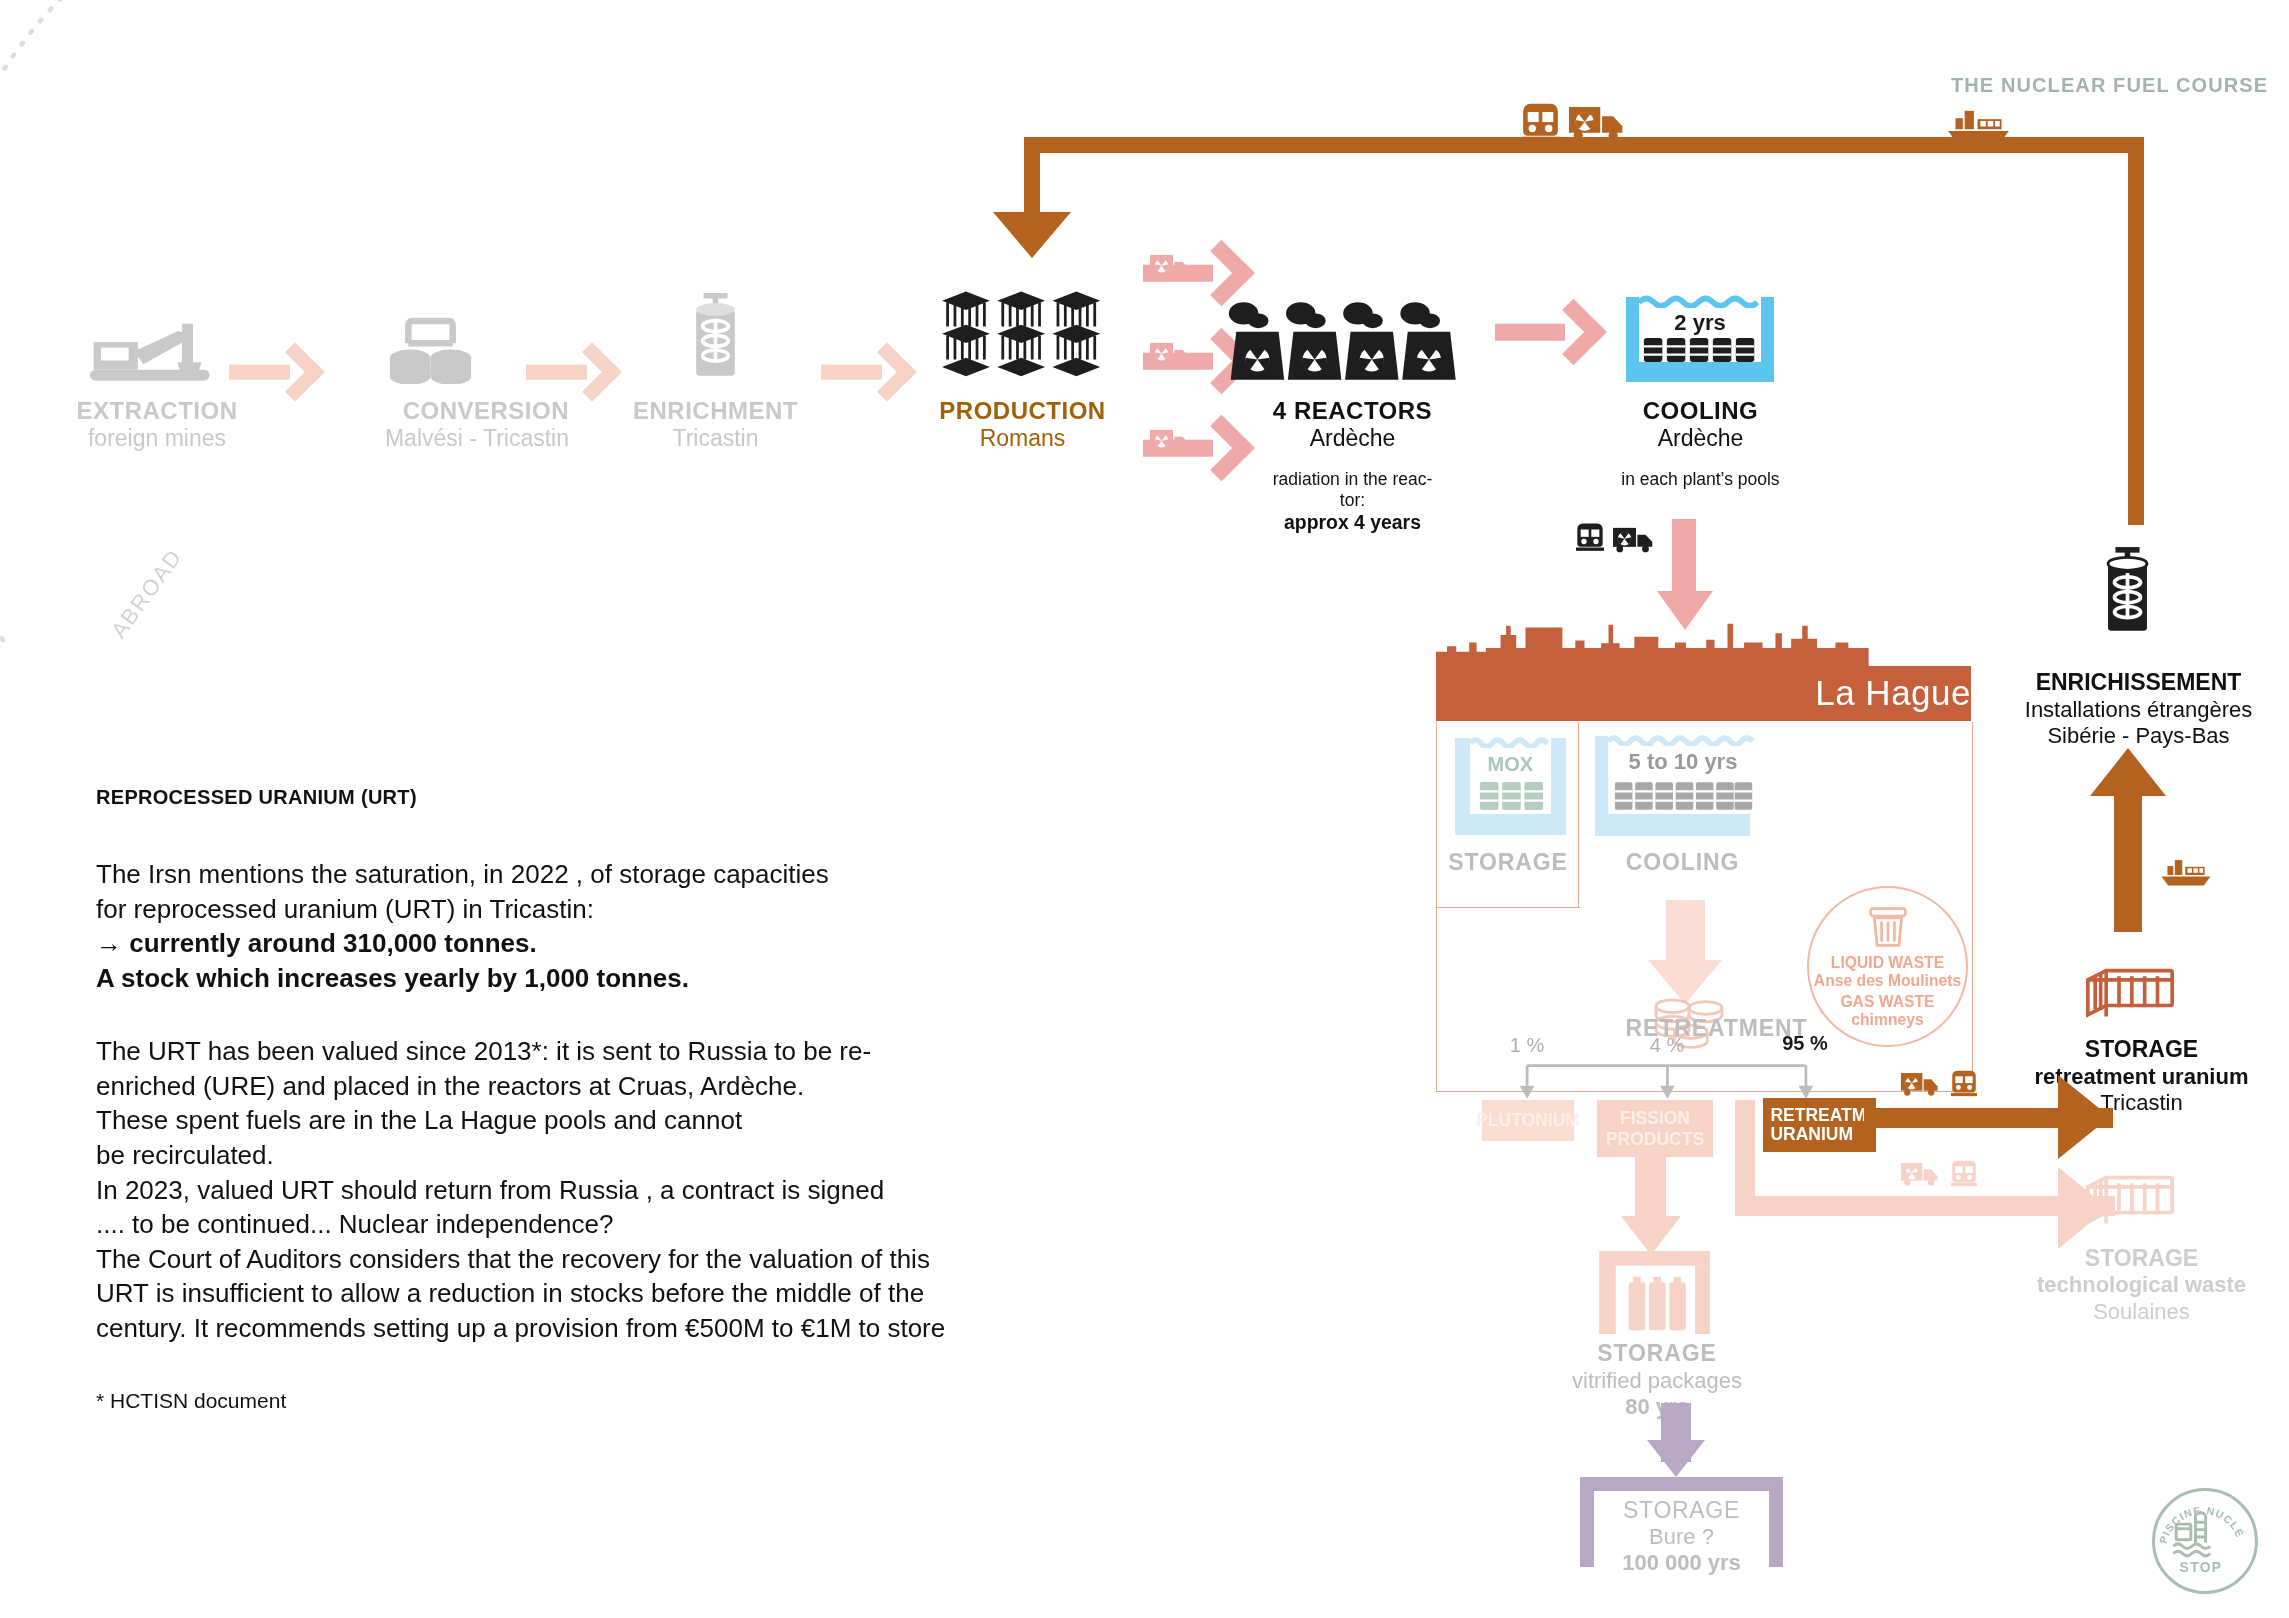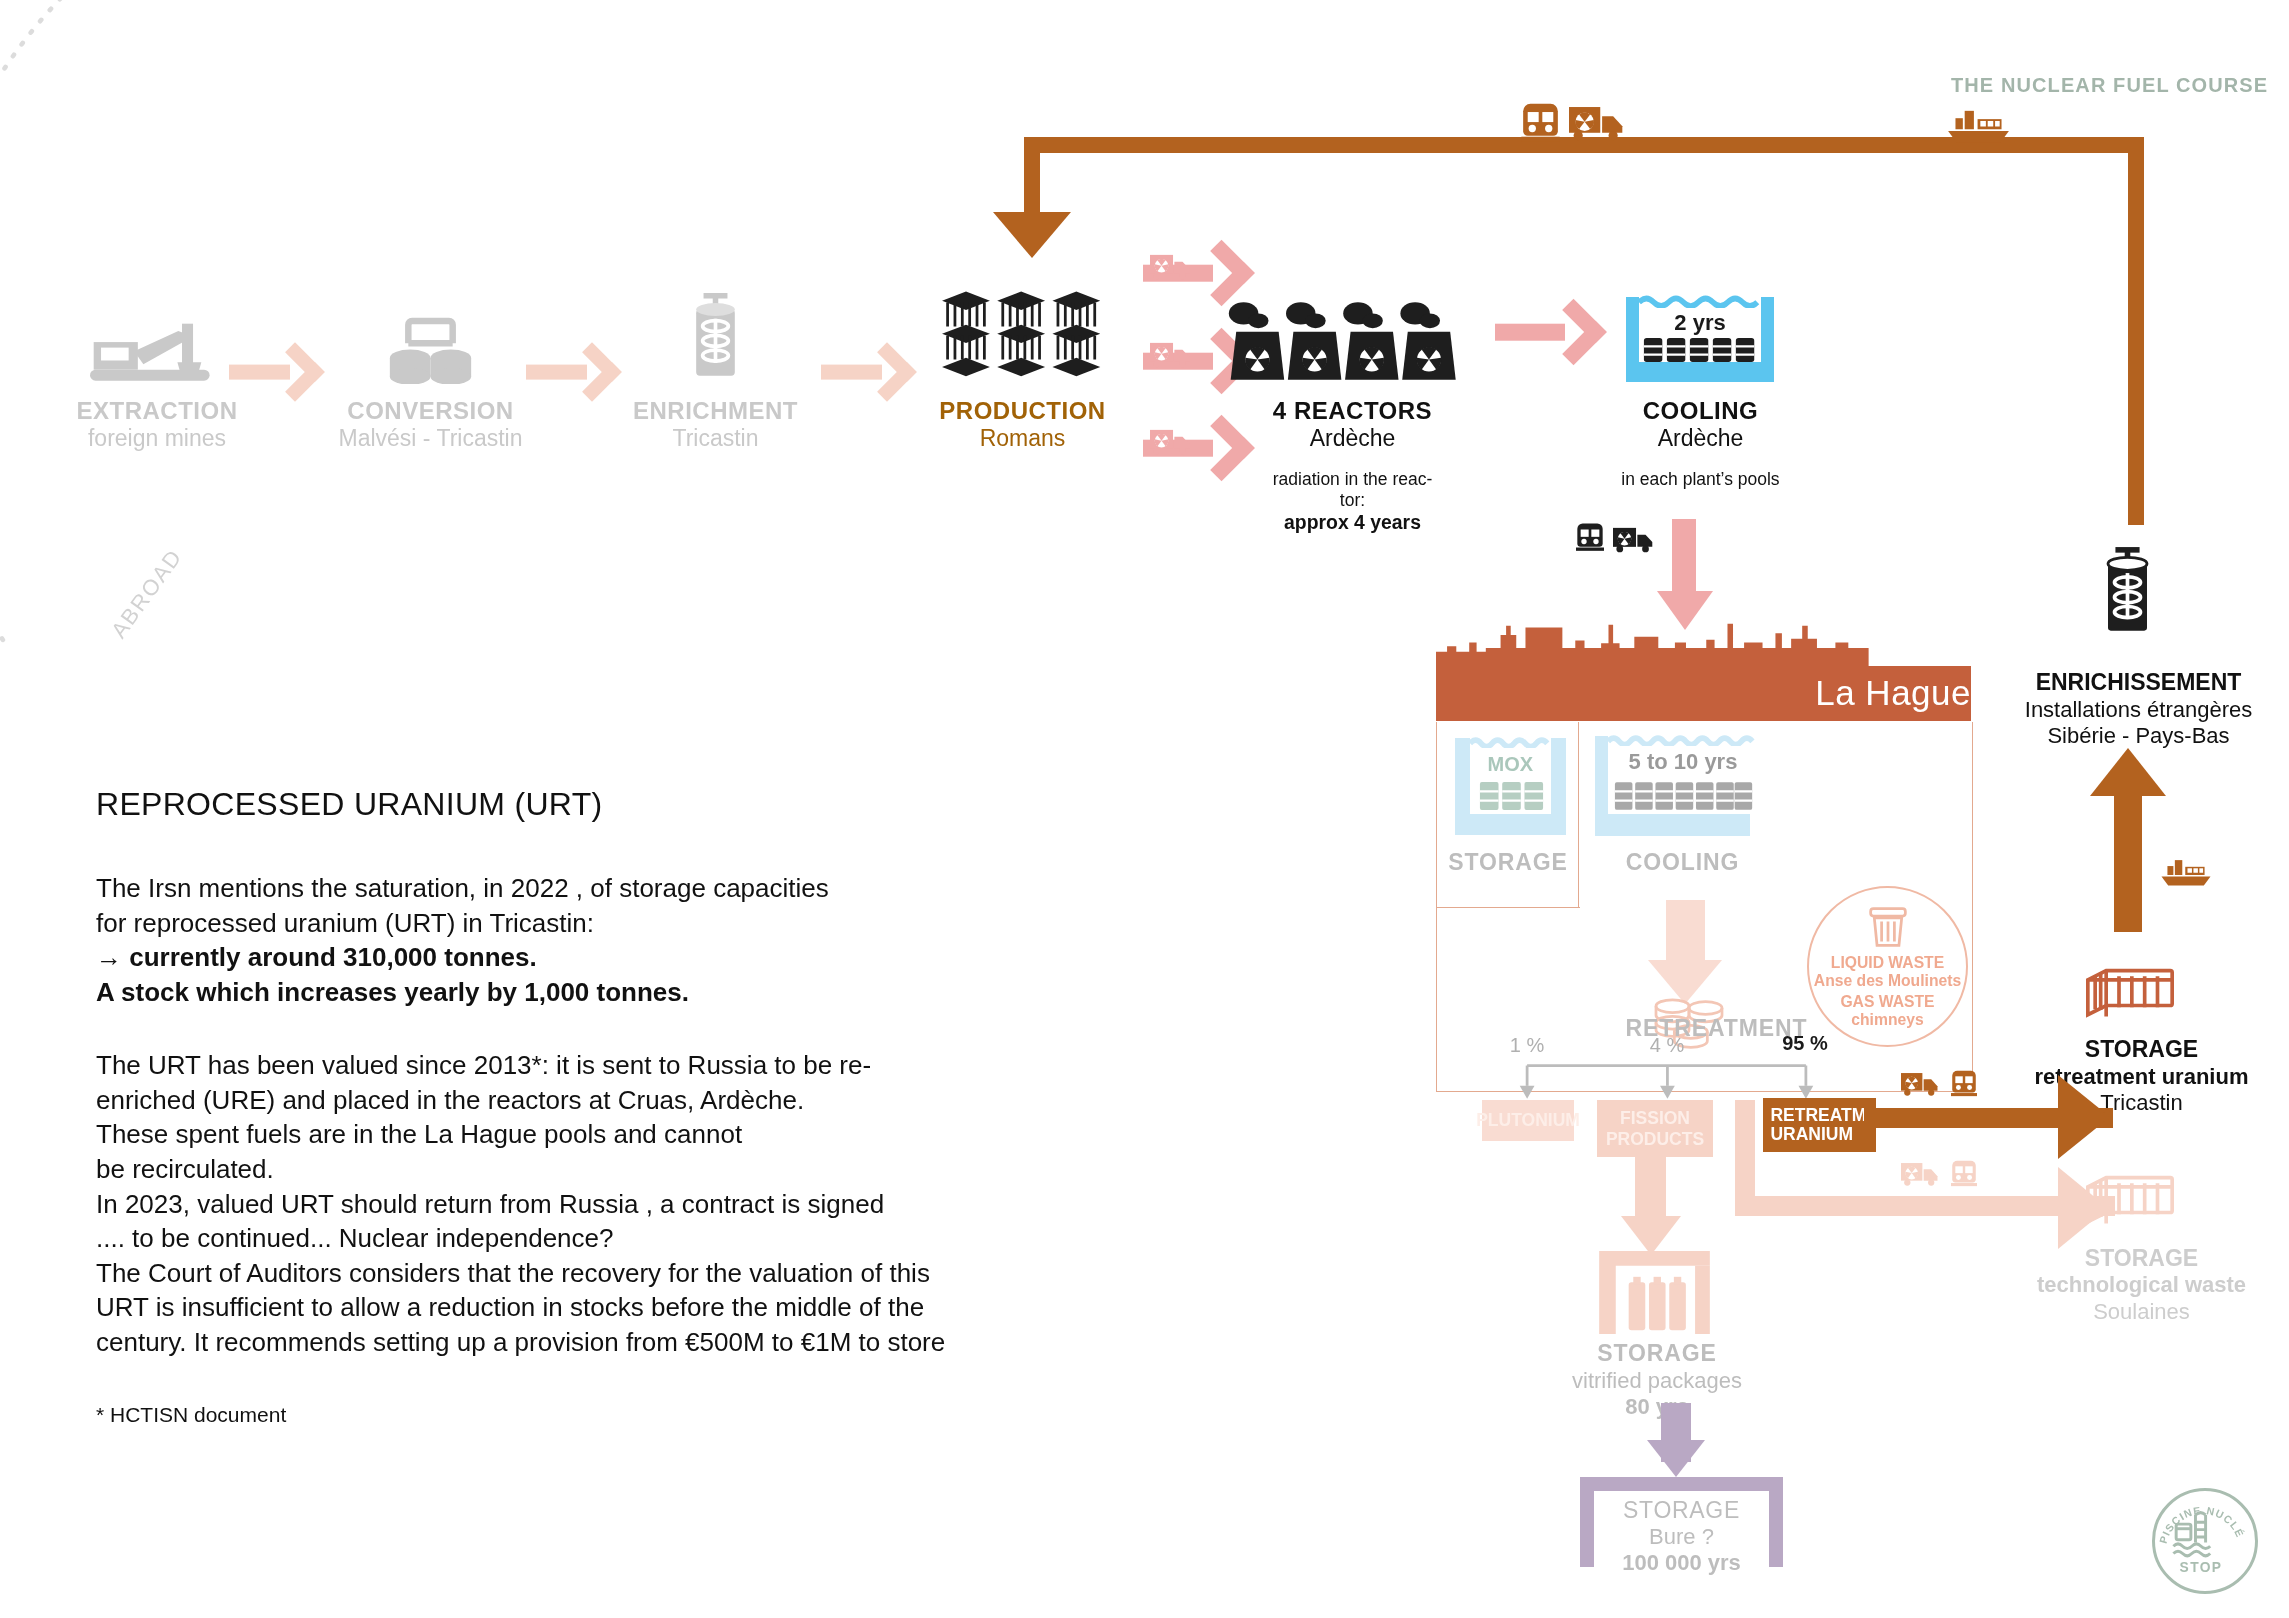--- a/index.html
+++ b/index.html
@@ -24,21 +24,21 @@
   .stage-lab .t4{font-size:19.4px;font-weight:700;}
 
   
   .chev{position:absolute;}
   .chev .bar{position:absolute;left:0;top:50%;transform:translateY(-50%);height:14.8px;}
   .chev .head{position:absolute;right:0;top:50%;width:28px;height:28px;
     transform:translateY(-50%) rotate(45deg);border-top:14.8px solid;border-right:14.8px solid;}
 
   
   #prose{font-family:"Liberation Sans Narrow","Liberation Sans",sans-serif;color:#111;}
-  #prose .head{font-weight:400;font-size:32px;letter-spacing:0.3px;}
+  #prose .head{font-weight:700;font-size:20px;letter-spacing:0.3px;}
   #prose p{margin:0;font-size:26px;line-height:1.33;}
   #prose .b{font-weight:700;}
   #prose .note{font-size:21px;}
 
   
   #lahague-band{letter-spacing:0.5px;}
   .lh-lab{text-align:center;color:#bdbdbd;font-weight:700;}
 
   .pct{color:#b0b0b0;font-size:20px;}
   .pct.dark{color:#1a1a1a;font-weight:700;}
@@ -127,21 +127,21 @@
 <svg class="abs" style="left:388px;top:306px;" width="85" height="78" viewBox="0 0 92 84">
   <path d="M22 40 h48" stroke="#c9c9c9" stroke-width="7" fill="none"></path>
   <path d="M22 40 V20 a4 4 0 0 1 4-4 h40 a4 4 0 0 1 4 4 V40" stroke="#c9c9c9" stroke-width="7" fill="none"></path>
   <ellipse cx="24" cy="56" rx="22" ry="9" fill="#c9c9c9"></ellipse>
     <rect x="2" y="56" width="44" height="20" fill="#c9c9c9"></rect>
   <ellipse cx="24" cy="76" rx="22" ry="9" fill="#c9c9c9"></ellipse>
   <ellipse cx="68" cy="56" rx="22" ry="9" fill="#c9c9c9"></ellipse>
     <rect x="46" y="56" width="44" height="20" fill="#c9c9c9"></rect>
   <ellipse cx="68" cy="76" rx="22" ry="9" fill="#c9c9c9"></ellipse>
 </svg>
-<div class="abs stage-lab c-grey" style="left:292px;top:397px;width:277px;">
+<div class="abs stage-lab c-grey" style="left:292px;top:397px;width:277px;text-align:right;">
   <div class="t1 cond">CONVERSION</div>
   <div class="t2 cond">Malvési  - Tricastin</div>
 </div>
 
 <div class="chev" style="left:526px;top:351px;width:87px;height:42px;">
   <div class="bar bg-pinkl" style="width:61px;"></div>
   <div class="head" style="border-color:#f6d3c6;"></div>
 </div>
 
 <svg class="abs" style="left:683px;top:293px;" width="65" height="92" viewBox="0 0 70 100">

